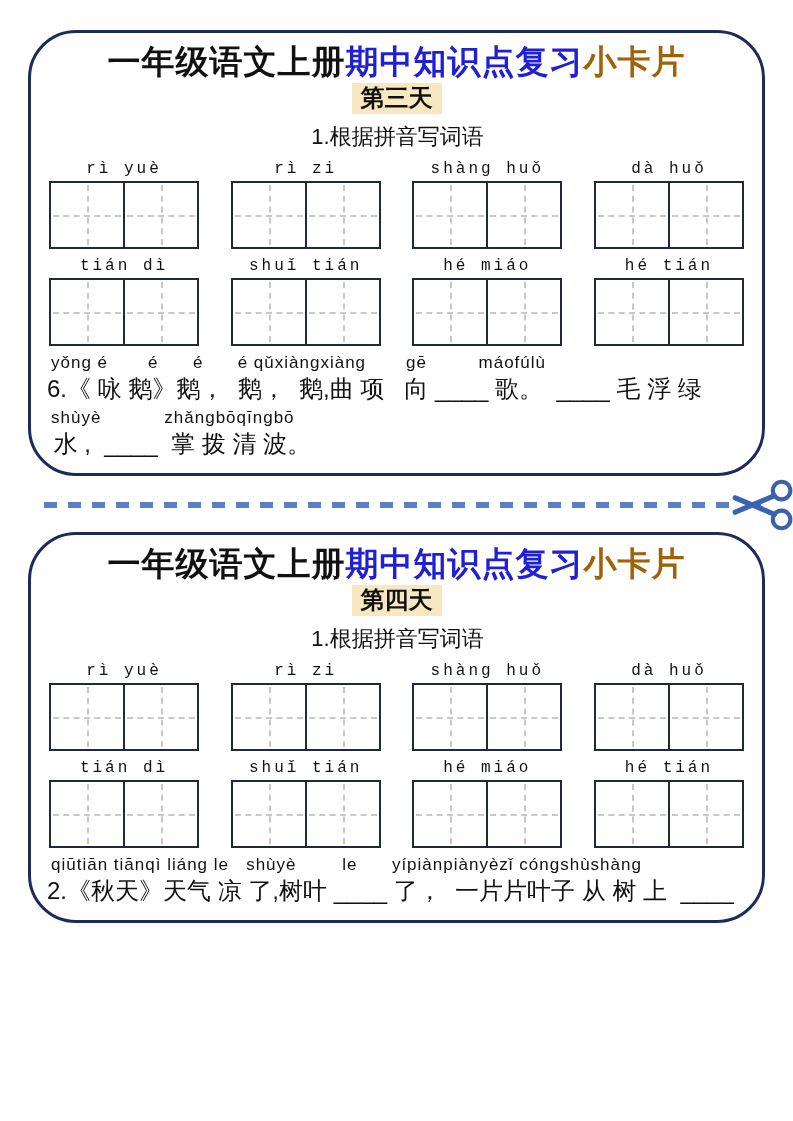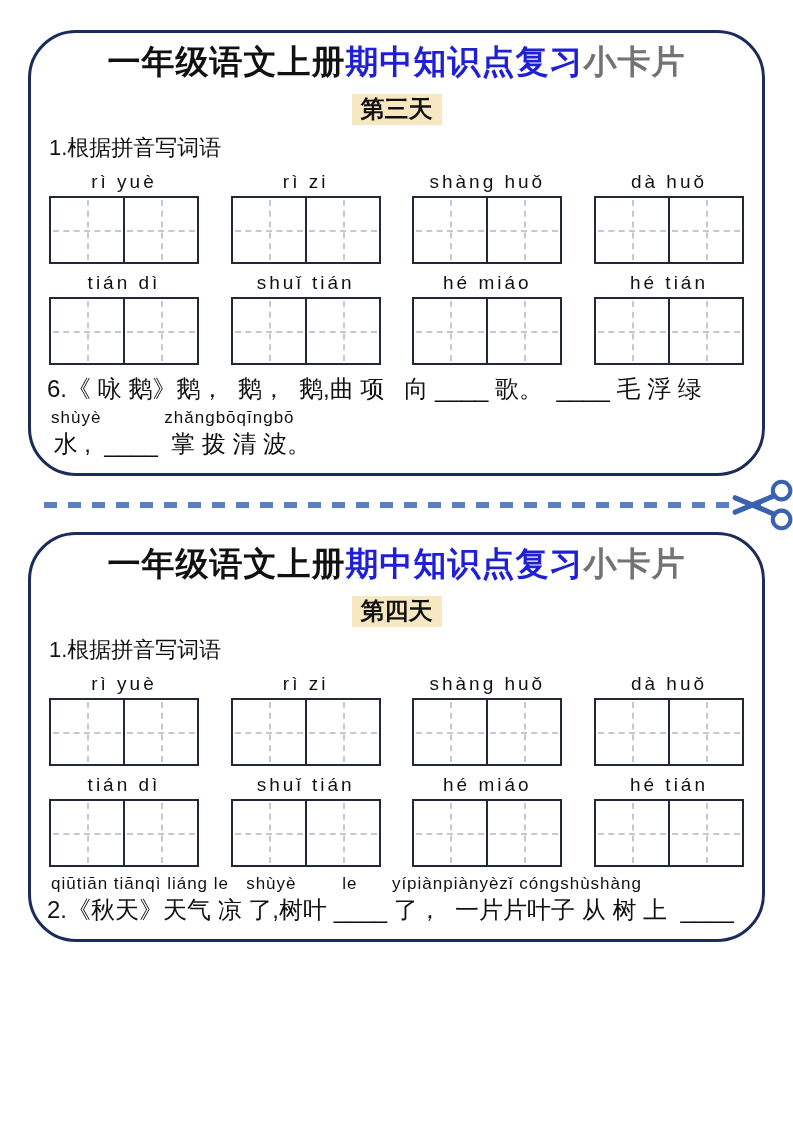--- a/index.html
+++ b/index.html
@@ -21,50 +21,52 @@
   .card-title{
     text-align:center;
     font-size:33px;
     font-weight:bold;
     letter-spacing:1px;
     line-height:1.25;
     white-space:nowrap;
   }
   .t-black{color:#111111;font-family:Liberation Serif, serif;}
   .t-blue{color:#1f1fd6;}
-  .t-red{color:#737373;}
-  .day-row{text-align:center;margin-top:11px;}
+  .t-red{color:#a16207;}
+  .day-row{text-align:center;margin-top:0;}
   .day-badge{
     display:inline-block;
     background:#f7e8c2;
     font-size:24px;
     font-weight:bold;
     padding:1px 9px;
     line-height:1.2;
   }
   .section-heading{
     font-size:22px;
     margin:8px 0 0 2px;
+    text-align:center;
   }
   .box-row{
     display:flex;
     justify-content:space-between;
     padding:0 2px;
     margin-top:8px;
   }
   .wgroup{
     display:flex;
     flex-direction:column;
     align-items:center;
   }
   .pinyin-label{
-    font-size:19px;
+    font-size:16px;
     letter-spacing:3px;
     margin-bottom:3px;
     white-space:nowrap;
+    font-family:Liberation Mono, monospace;
   }
   .boxpair{
     display:flex;
     border:2px solid #20283a;
     background:#fff;
   }
   .cell{
     width:72px;height:64px;
     position:relative;
   }
@@ -186,20 +188,21 @@
         <div class="pinyin-label">hé tián</div>
         <div class="boxpair">
             <div class="cell"></div>
             <div class="cell"></div>
           </div>
       </div>
     </div>
 
     <div class="exercise">
       <div class="ex-line">
+        <div class="ex-pinyin">yǒng é       é      é      é qǔxiàngxiàng       gē         máofúlù</div>
         <div class="ex-text">6.《 咏 鹅》鹅，  鹅，  鹅,曲 项   向 ____ 歌。  ____ 毛 浮 绿</div>
       </div>
       <div class="ex-line">
         <div class="ex-pinyin">shùyè           zhǎngbōqīngbō</div>
         <div class="ex-text"> 水 ,  ____  掌 拨 清 波。</div>
       </div>
     </div>
   </div>
 
   <div class="cutline">

